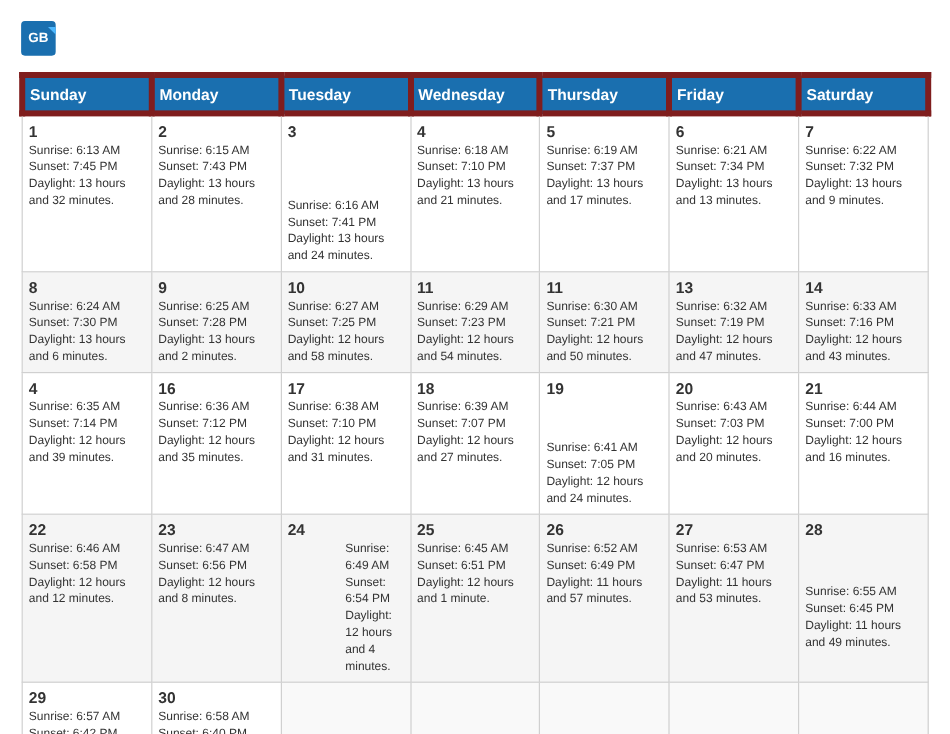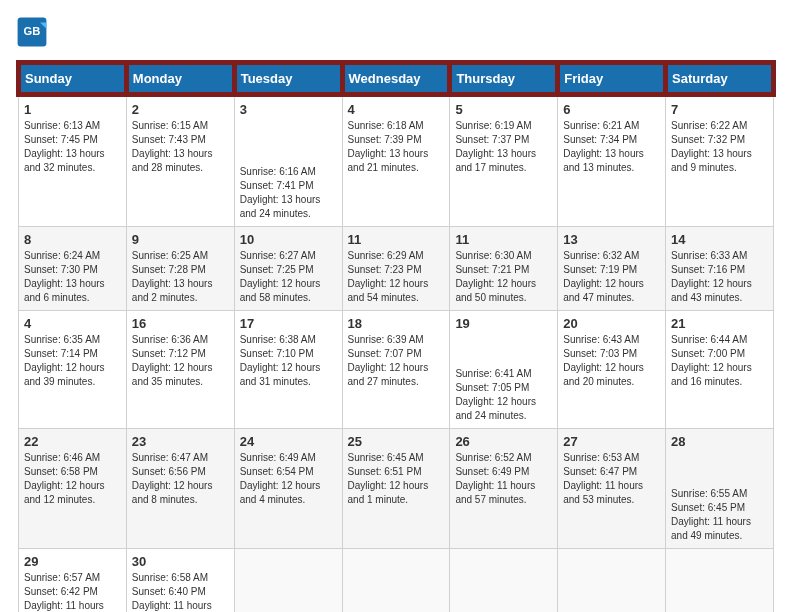--- a/index.html
+++ b/index.html
@@ -137,21 +137,21 @@
         <td>
           <span class="day-num">3</span>
           <div class="day-info" style="white-space: pre-line; margin-top: 48px;">Sunrise: 6:16 AM
 Sunset: 7:41 PM
 Daylight: 13 hours
 and 24 minutes.</div>
         </td>
         <td>
           <span class="day-num">4</span>
           <div class="day-info" style="white-space: pre-line;">Sunrise: 6:18 AM
-Sunset: 7:39 PM
+Sunset: 7:10 PM
 Daylight: 13 hours
 and 21 minutes.</div>
         </td>
         <td>
           <span class="day-num">5</span>
           <div class="day-info" style="white-space: pre-line;">Sunrise: 6:19 AM
 Sunset: 7:37 PM
 Daylight: 13 hours
 and 17 minutes.</div>
         </td>
@@ -282,21 +282,21 @@
         </td>
         <td>
           <span class="day-num">23</span>
           <div class="day-info" style="white-space: pre-line;">Sunrise: 6:47 AM
 Sunset: 6:56 PM
 Daylight: 12 hours
 and 8 minutes.</div>
         </td>
         <td>
           <span class="day-num">24</span>
-          <div class="day-info" style="white-space: pre-line;">Sunrise: 6:49 AM
+          <div class="day-info" style="white-space: pre-line; margin-left: 48px;">Sunrise: 6:49 AM
 Sunset: 6:54 PM
 Daylight: 12 hours
 and 4 minutes.</div>
         </td>
         <td>
           <span class="day-num">25</span>
           <div class="day-info" style="white-space: pre-line;">Sunrise: 6:45 AM
 Sunset: 6:51 PM
 Daylight: 12 hours
 and 1 minute.</div>

